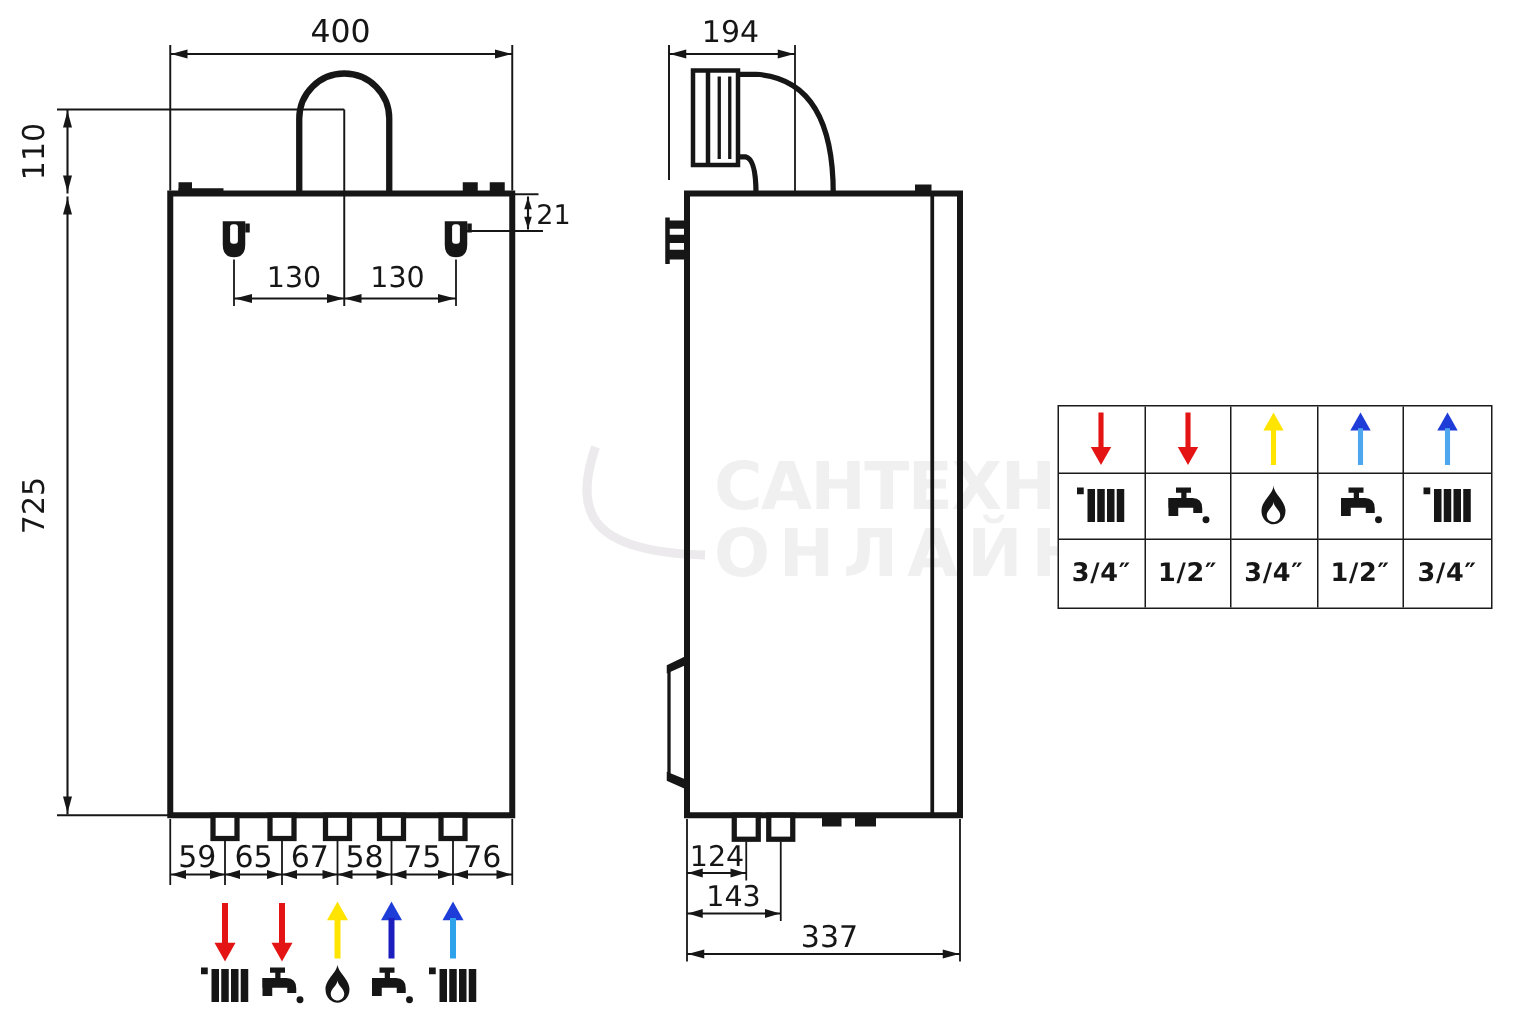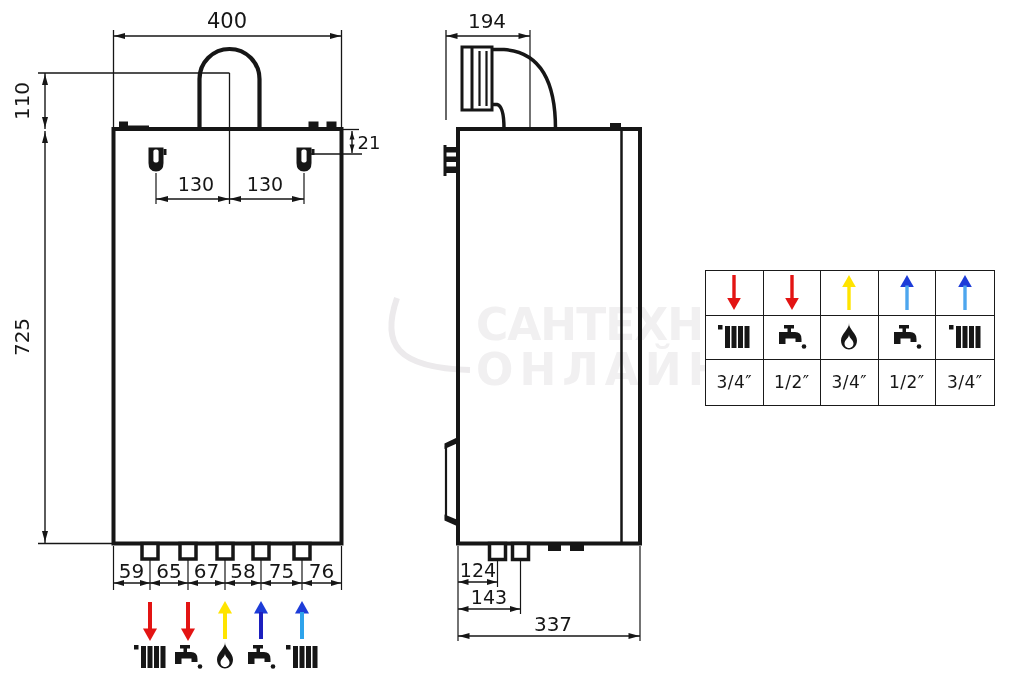--- a/index.html
+++ b/index.html
@@ -11,21 +11,21 @@
   .wm2{left:476px;top:344px;font-size:44px;letter-spacing:6px;}
   svg.drawing{position:absolute;left:0;top:0;z-index:1;}
   svg.drawing text{font-family:"DejaVu Sans",sans-serif;fill:#161616;}
   .d21{font-size:21px;} .d20{font-size:20px;} .d19{font-size:19px;} .d18{font-size:18px;}
   .conn-table{position:absolute;left:705px;top:270px;z-index:2;background:#fff;
       border:1.7px solid #1a1a1a;display:grid;grid-template-columns:repeat(5,57.5px);
       grid-auto-rows:44.5px;}
   .tcell{border-right:1.5px solid #1a1a1a;border-bottom:1.5px solid #1a1a1a;
       display:flex;align-items:center;justify-content:center;box-sizing:border-box;}
   .tcell.lastcol{border-right:none;}
-  .tcell.lastrow{border-bottom:none;}
+  .tcell.lastrow{border-bottom:none;font-weight:bold;}
   .size-label{font-size:17px;color:#161616;letter-spacing:0.5px;}
 </style>
 </head>
 <body>
 
 <div class="stage">
 
   <div class="wm wm1">САНТЕХНИКА</div>
   <div class="wm wm2">ОНЛАЙН</div>
 

